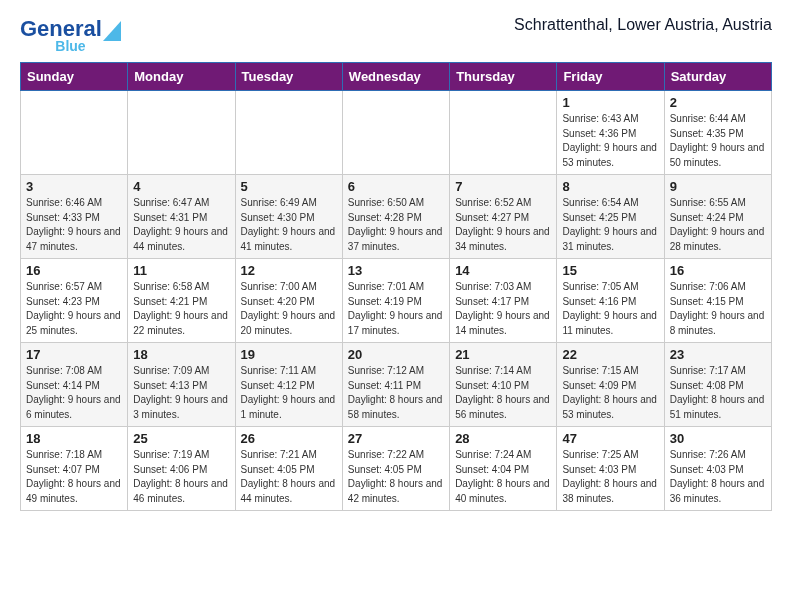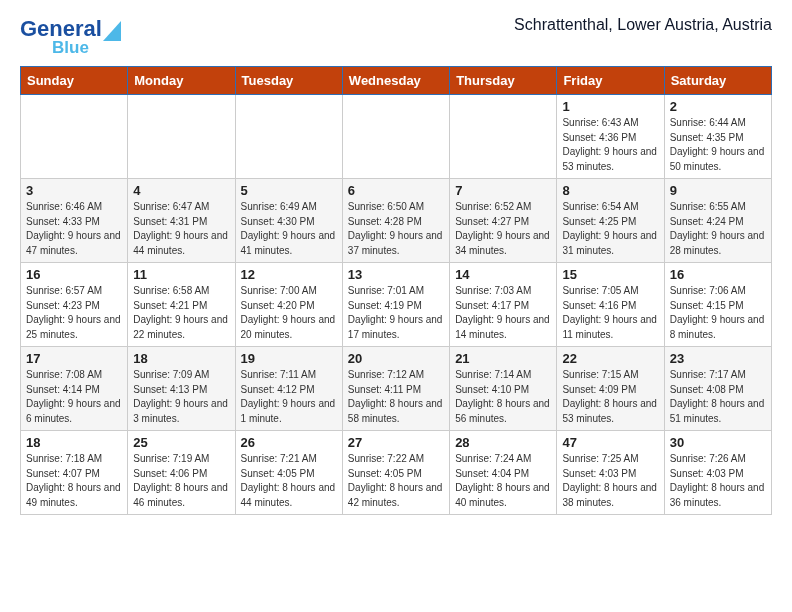--- a/index.html
+++ b/index.html
@@ -5,40 +5,40 @@
     * { box-sizing: border-box; margin: 0; padding: 0; }
     body { font-family: Arial, sans-serif; background: #fff; width: 792px; min-height: 612px; }
     .container { padding: 16px 20px; }
     .header { display: flex; justify-content: space-between; align-items: flex-start; margin-bottom: 8px; }
     .logo { display: flex; flex-direction: column; align-items: center; }
     .logo-row { display: flex; align-items: flex-end; }
     .title-block { text-align: right; }
     .month-title { font-size: 40px; font-weight: normal; color: #222; }
     .subtitle { font-size: 16px; color: #0f172a; }
     table { width: 100%; border-collapse: collapse; table-layout: fixed; }
-    thead tr th { background: #c2410c; color: #fff; font-size: 13px; font-weight: bold; padding: 6px 6px; text-align: left; border: 1px solid #2e6db4; }
+    thead tr th { background: #701a75; color: #fff; font-size: 13px; font-weight: bold; padding: 6px 6px; text-align: left; border: 1px solid #2e6db4; }
     tbody tr td { vertical-align: top; border: 1px solid #ccc; padding: 4px 5px; font-size: 10.5px; color: #333; height: 80px; background: #fff; }
     tbody tr:nth-child(even) td { background: #f5f5f5; }
     .day-num { font-size: 13px; font-weight: bold; color: #222; display: block; margin-bottom: 2px; }
     .cell-info { font-size: 10px; line-height: 1.45; color: #333; }
     .empty-cell { background: #fff !important; }
   </style>
 </head>
 <body>
 
 <div class="container">
   <div class="header">
     <div class="logo">
       <div class="logo-row">
         <span style="font-size:22px;font-weight:bold;color:#1a4fa0;">General</span>
         <svg width="18" height="20" viewBox="0 0 18 20" style="margin-left:1px;margin-bottom:1px;">
           <polygon points="0,20 18,20 18,0" fill="#4db8e8"></polygon>
         </svg>
       </div>
-      <span style="font-size:17px;font-weight:bold;color:#4db8e8;margin-top:-4px;">Blue</span>
+      <span style="font-size:14px;font-weight:bold;color:#4db8e8;margin-top:-4px;">Blue</span>
     </div>
     <div class="title-block">
       <div class="subtitle">Schrattenthal, Lower Austria, Austria</div>
     </div>
   </div>
 
   <table>
     <thead>
       <tr>
       <th>Sunday</th>

